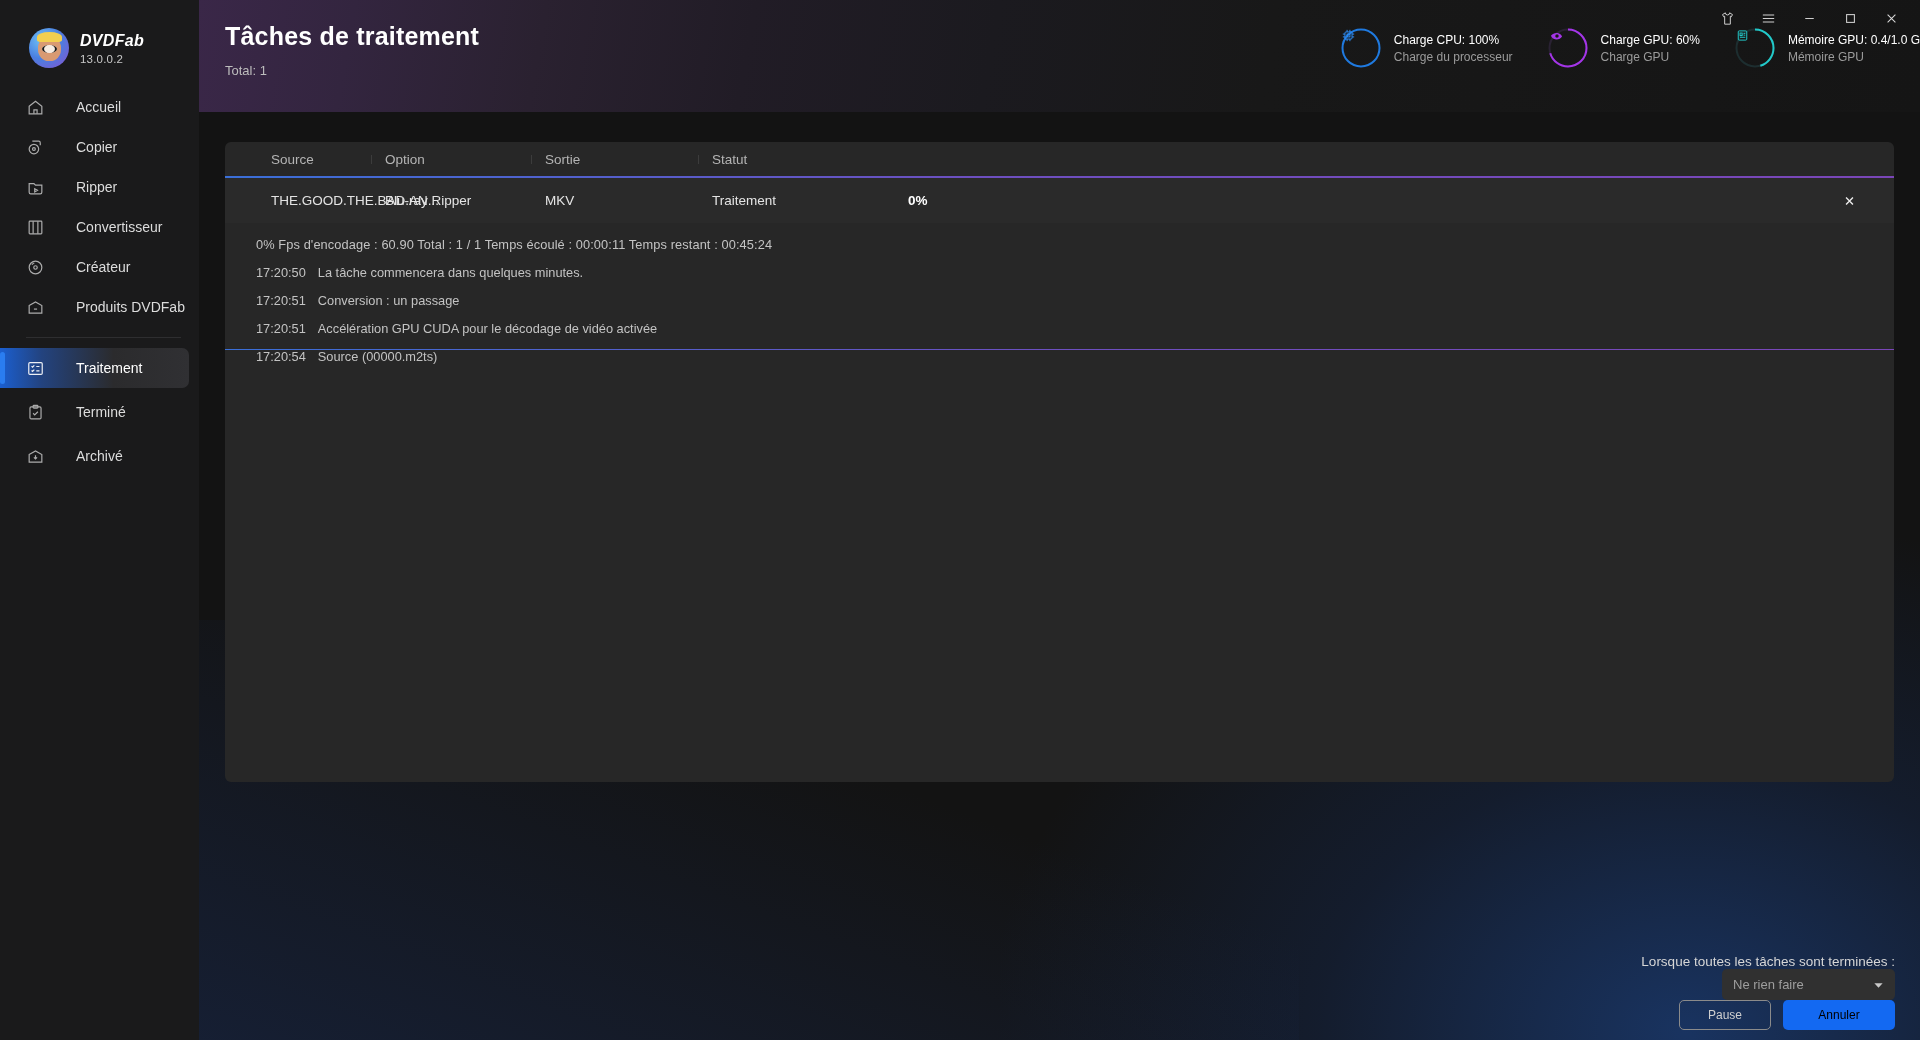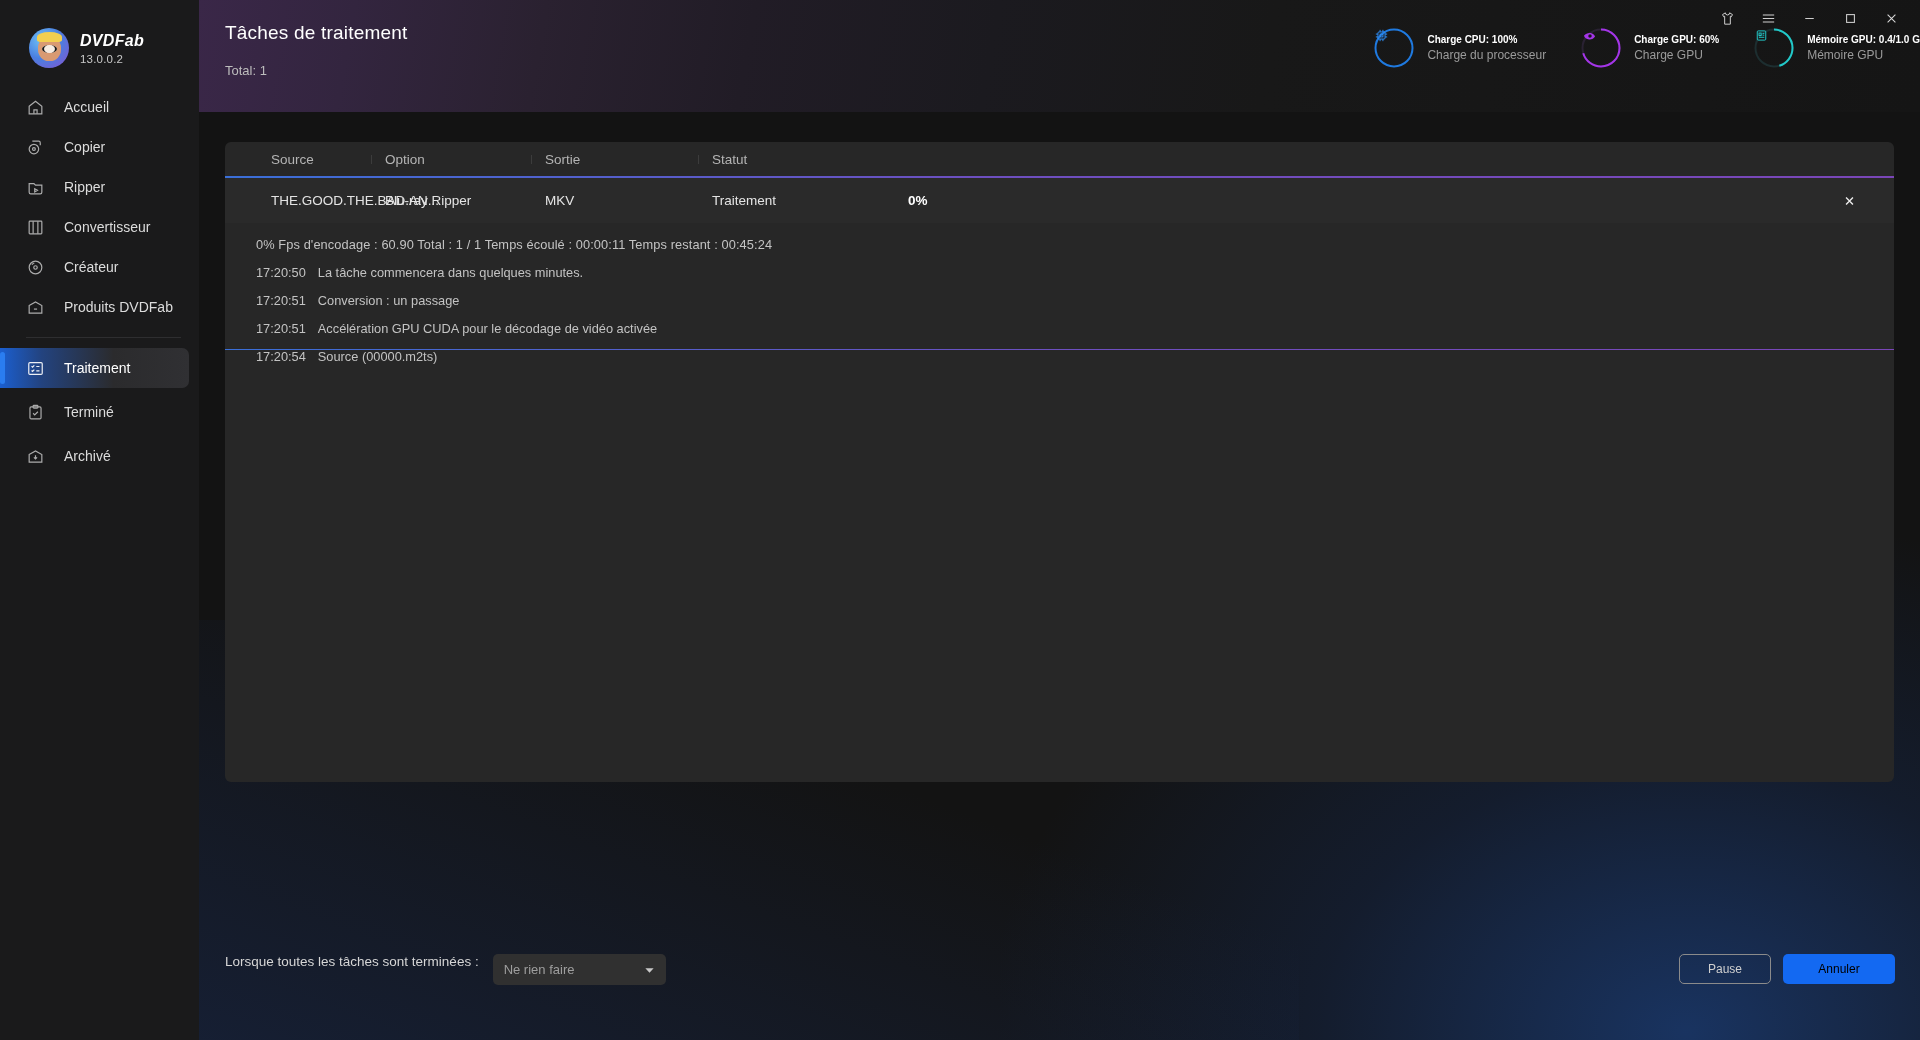--- a/index.html
+++ b/index.html
@@ -36,21 +36,21 @@
     content:""; position:absolute; left:4px; top:9px; width:15px; height:8px;
     background:#f6ece2; border-radius:50%;
     box-shadow: inset 3px 0 0 -1px #1a1a1a, inset -3px 0 0 -1px #1a1a1a;
   }
   .brand-text { display:flex; flex-direction:column; gap:3px; }
   .brand-name { font-size:16px; font-weight:bold; font-style:italic; letter-spacing:.3px; color:#fff; }
   .brand-ver { font-size:11.5px; color:#c9c9c9; letter-spacing:.2px; }
 
   .nav { margin-top:13px; display:flex; flex-direction:column; }
   .nav-item {
-    height:40px; display:flex; align-items:center; gap:19px;
+    height:40px; display:flex; align-items:center; gap:31px;
     padding-left:26px; margin:0 0; color:#dcdcdc; font-size:14px;
     position:relative; cursor:default;
   }
   .nav-item .ico { width:19px; height:19px; flex:0 0 19px; display:block; opacity:.92; }
   .nav-item.active {
     background:linear-gradient(90deg,#1b5fd0 0%, #23437f 22%, #2b2b2d 60%, #303033 100%);
     border-radius:0 7px 7px 0; margin-right:10px; color:#fff;
   }
   .nav-item.active:before {
     content:""; position:absolute; left:0; top:4px; bottom:4px; width:5px;
@@ -69,29 +69,29 @@
   .bg-glow2 {
     position:absolute; left:0; bottom:0; width:1100px; height:420px;
     background:linear-gradient(to top right, rgba(25,45,90,.45) 0%, rgba(19,19,19,0) 62%);
     pointer-events:none;
   }
 
   .header {
     position:relative; height:112px;
     background:linear-gradient(100deg,#3a2748 0%, #33253f 9%, #2a2130 20%, #211c26 32%, #1b1a1f 46%, #181818 62%, #151515 100%);
   }
-  .page-title { position:absolute; left:26px; top:22px; font-size:19px; font-weight:normal; color:#ffffff; letter-spacing:.2px; }
+  .page-title { position:absolute; left:26px; top:22px; font-size:25px; font-weight:bold; color:#ffffff; letter-spacing:.2px; }
   .total-line { position:absolute; left:26px; top:63px; font-size:13px; color:#bdbdbd; }
 
   .gauges { position:absolute; right:0px; top:27px; display:flex; align-items:center; gap:34px; }
   .gauge { display:flex; align-items:center; gap:12px; }
   .ring { position:relative; width:42px; height:42px; flex:0 0 42px; display:flex; align-items:center; justify-content:center; }
   .ring svg { position:absolute; inset:0; }
   .gauge-txt { display:flex; flex-direction:column; gap:3px; }
-  .gauge-title { font-size:10px; font-weight:bold; color:#ffffff; white-space:nowrap; }
+  .gauge-title { font-size:12px; font-weight:normal; color:#ffffff; white-space:nowrap; }
   .gauge-sub { font-size:12px; color:#9b9b9b; white-space:nowrap; }
 
   
   .panel {
     position:absolute; left:26px; top:142px; width:1669px; height:640px;
     background:#272727; border-radius:6px; overflow:hidden;
   }
   .thead { display:flex; height:34px; align-items:center; color:#b4b4b4; font-size:13.5px; }
   .thead .cell { position:relative; }
   .thead .cell:before {
@@ -116,21 +116,21 @@
     color:#e8e8e8;
   }
   .detail { padding:14px 16px 0 31px; background:#272727; }
   .detail-stats { font-size:12.8px; color:#c3c3c3; margin-bottom:13px; letter-spacing:.1px; }
   .log-line { font-size:12.8px; color:#c3c3c3; margin-bottom:13px; display:flex; gap:12px; }
   .log-time { color:#c3c3c3; }
   .panel-rule { position:absolute; left:0; right:0; top:207px; height:1px; background:linear-gradient(90deg,#3a6fd8 0%, #6d4fc0 50%, #7a46b8 100%); }
 
   
   .footer { position:absolute; left:0; right:0; bottom:0; height:120px; }
-  .footer-inner { position:absolute; left:26px; right:25px; top:34px; display:flex; align-items:flex-start; }
+  .footer-inner { position:absolute; left:26px; right:25px; top:34px; display:flex; align-items:flex-end;flex-direction:column; }
   .foot-label { font-size:13.5px; color:#d6d6d6; }
   .select {
     margin-left:14px; width:173px; height:31px; background:#303030; border-radius:5px;
     display:flex; align-items:center; padding:0 11px; font-size:13px; color:#9e9e9e; position:relative;
   }
   .select .caret { position:absolute; right:11px; top:50%; transform:translateY(-50%); }
   .btns { margin-left:auto; display:flex; align-items:center; gap:12px; }
   .btn {
     height:30px; border-radius:5px; display:flex; align-items:center; justify-content:center;
     font-size:12px; cursor:default;

